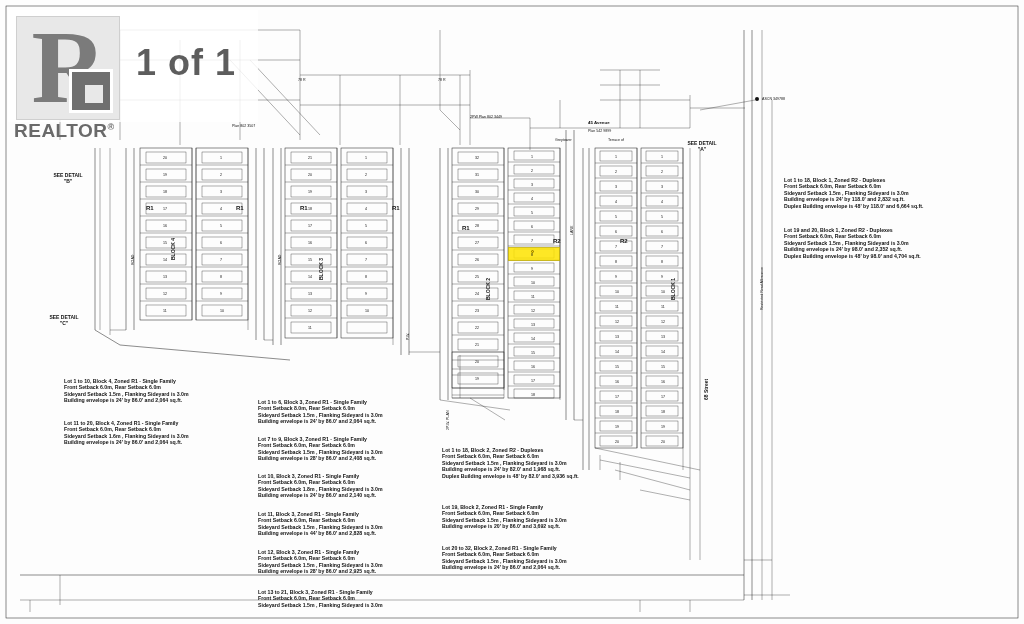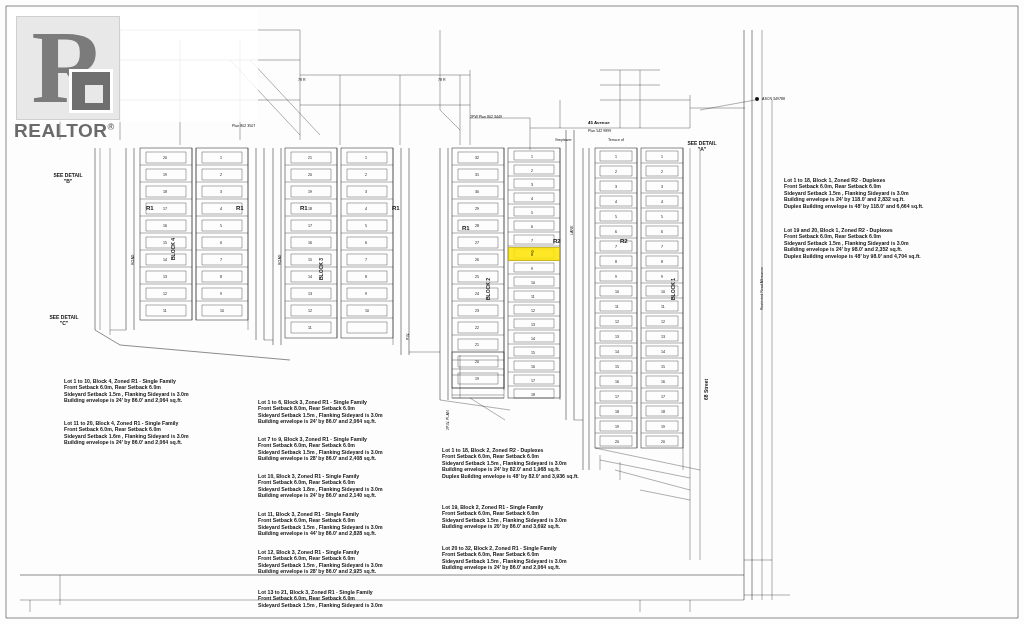--- a/index.html
+++ b/index.html
@@ -631,20 +631,21 @@
 Duplex Building envelope is 48' by 98.0' and 4,704 sq.ft.</div>
 
   <div id="watermark">
     <div id="wm-box"></div>
     <div id="wm-r">
       <div id="wm-r-glyph">R</div>
       <div id="wm-r-sq">
         <div id="wm-r-sq-in"></div>
       </div>
     </div>
+    <div id="wm-count">1 of 1</div>
     <div id="wm-realtor">
       <span>REALTOR</span><sup>®</sup>
     </div>
   </div>
 
   <div id="lotnums">
       <div class="lbl" style="left: 163px; top: 156px; font-size: 3.6px;">20</div>
       <div class="lbl" style="left: 163px; top: 173px; font-size: 3.6px;">19</div>
       <div class="lbl" style="left: 163px; top: 190px; font-size: 3.6px;">18</div>
       <div class="lbl" style="left: 163px; top: 207px; font-size: 3.6px;">17</div>

